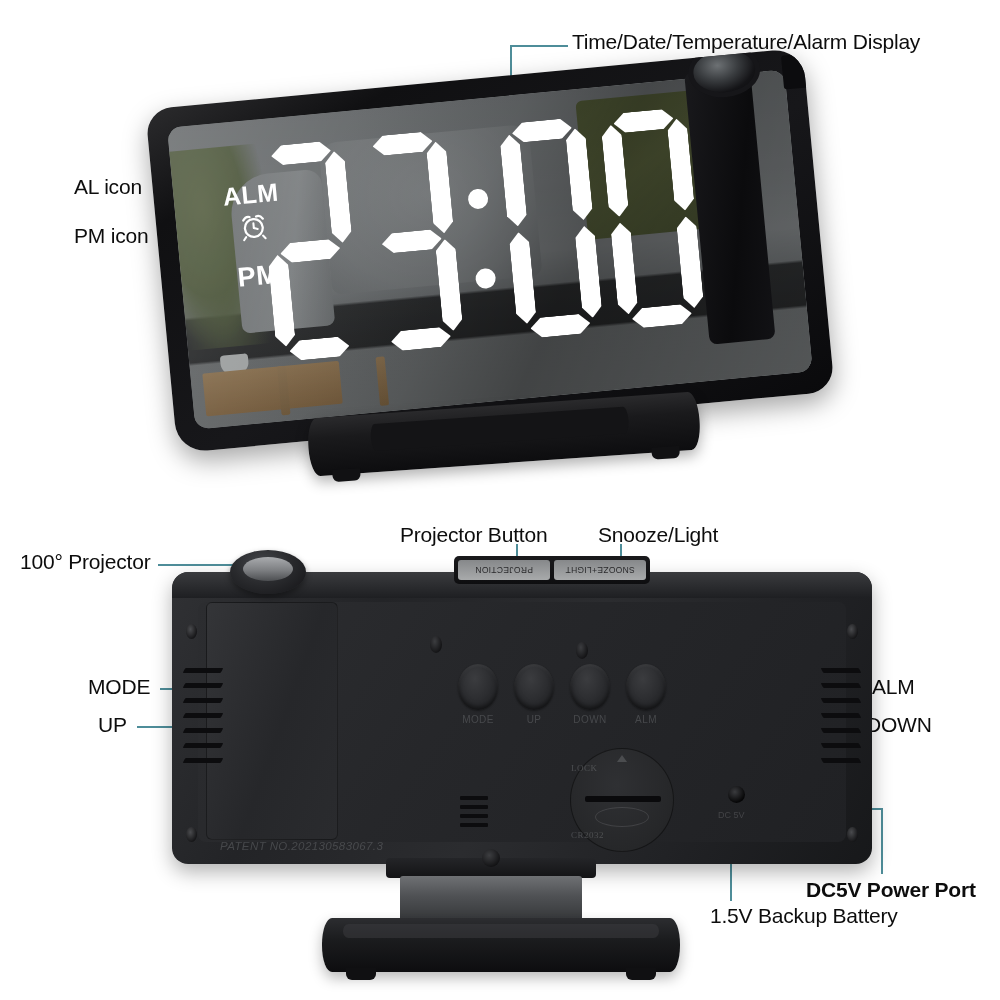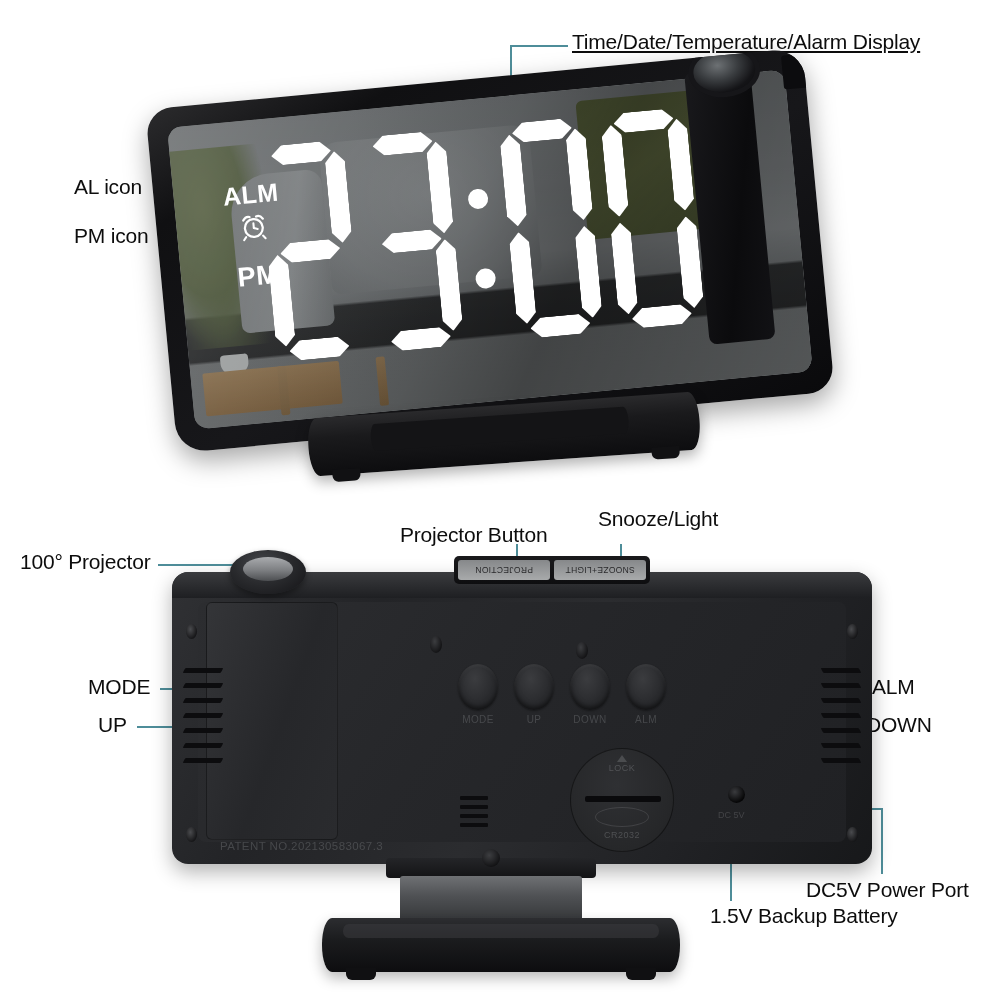--- a/index.html
+++ b/index.html
@@ -475,25 +475,24 @@
     position: absolute;
     left: 14px;
     top: 47px;
     width: 76px; height: 6px;
     background: #0a0a0c;
     border-radius: 2px;
   }
   .batt-text {
     position: absolute;
     left: 0; right: 0;
-    text-align: center;
     font-size: 9px;
     color: rgba(150,152,155,.35);
     letter-spacing: .5px;
-    font-family: Liberation Sans, sans-serif;
+    font-family: Liberation Serif, serif;
   }
   .batt-text.lock { top: 14px; }
   .batt-text.model { bottom: 11px; }
   .batt-arrow {
     position: absolute;
     left: 50%;
     top: 6px;
     transform: translateX(-50%);
     width: 0; height: 0;
     border-left: 5px solid transparent;
@@ -545,20 +544,21 @@
 
   
   .patent {
     position: absolute;
     left: 48px;
     bottom: 12px;
     font-size: 11.5px;
     color: rgba(150,152,155,.30);
     letter-spacing: .4px;
     font-family: "Liberation Sans", sans-serif;
+    font-style: italic;
   }
 
   
   .rear-proj {
     position: absolute;
     left: 58px;
     top: -22px;
     width: 76px; height: 44px;
     border-radius: 50%;
     background: radial-gradient(ellipse at 42% 30%, #44464a 0%, #2a2b2e 45%, #131316 100%);
@@ -627,21 +627,21 @@
     width: 30px; height: 12px;
     background: #101012;
     border-radius: 0 0 6px 6px;
   }
 </style>
 </head>
 <body>
 
 <div id="page">
 
-  <div class="label" style="left:572px; top:31px;text-decoration:underline;">Time/Date/Temperature/Alarm Display</div>
+  <div class="label" style="left:572px; top:31px;">Time/Date/Temperature/Alarm Display</div>
   <div class="lead lead-h" style="left:510px; top:45px; width:58px;"></div>
   <div class="lead lead-v" style="left:510px; top:45px; height:73px;"></div>
 
   <div class="label" style="left:74px; top:176px;">AL icon</div>
   <div class="lead lead-h" style="left:167px; top:190px; width:106px;"></div>
 
   <div class="label" style="left:74px; top:225px;">PM icon</div>
   <div class="lead lead-h" style="left:178px; top:239px; width:95px;"></div>
 
   <div class="front-stand-neck"></div>
@@ -739,42 +739,42 @@
     <div class="front-foot" style="right:22px;"></div>
   </div>
 
   <div class="label" style="left:20px; top:551px;">100° Projector</div>
   <div class="lead lead-h" style="left:158px; top:564px; width:120px;"></div>
   <div class="lead lead-v" style="left:277px; top:564px; height:32px;"></div>
 
   <div class="label" style="left:400px; top:524px;">Projector Button</div>
   <div class="lead lead-v" style="left:516px; top:544px; height:46px;"></div>
 
-  <div class="label" style="left:598px; top:508px;">Snooze/Light</div>
+  <div class="label" style="left:598px; top:524px;">Snooze/Light</div>
   <div class="lead lead-v" style="left:620px; top:544px; height:46px;"></div>
 
   <div class="label" style="left:88px; top:676px;">MODE</div>
   <div class="lead lead-h" style="left:160px; top:688px; width:333px;"></div>
 
   <div class="label" style="left:98px; top:714px;">UP</div>
   <div class="lead lead-h" style="left:137px; top:726px; width:419px;"></div>
   <div class="lead lead-v" style="left:555px; top:698px; height:29px;"></div>
 
   <div class="label" style="left:872px; top:676px;">ALM</div>
   <div class="lead lead-h" style="left:676px; top:688px; width:192px;"></div>
 
   <div class="label" style="left:866px; top:714px;">DOWN</div>
   <div class="lead lead-h" style="left:604px; top:726px; width:258px;"></div>
   <div class="lead lead-v" style="left:604px; top:698px; height:29px;"></div>
 
   <div class="label" style="left:710px; top:905px;">1.5V Backup Battery</div>
   <div class="lead lead-h" style="left:672px; top:835px; width:58px;"></div>
   <div class="lead lead-v" style="left:730px; top:835px; height:66px;"></div>
 
-  <div class="label" style="left:806px; top:879px;">DC5V Power Port</div>
+  <div class="label" style="left:806px; top:879px;font-weight:bold;">DC5V Power Port</div>
   <div class="lead lead-h" style="left:742px; top:808px; width:140px;"></div>
   <div class="lead lead-v" style="left:881px; top:808px; height:66px;"></div>
 
   <div class="rear-unit">
     <div class="rear-body">
       <div class="rear-top-strip"></div>
       <div class="rear-inner-panel"></div>
       <div class="rear-door"></div>
 
       <div class="vents">

